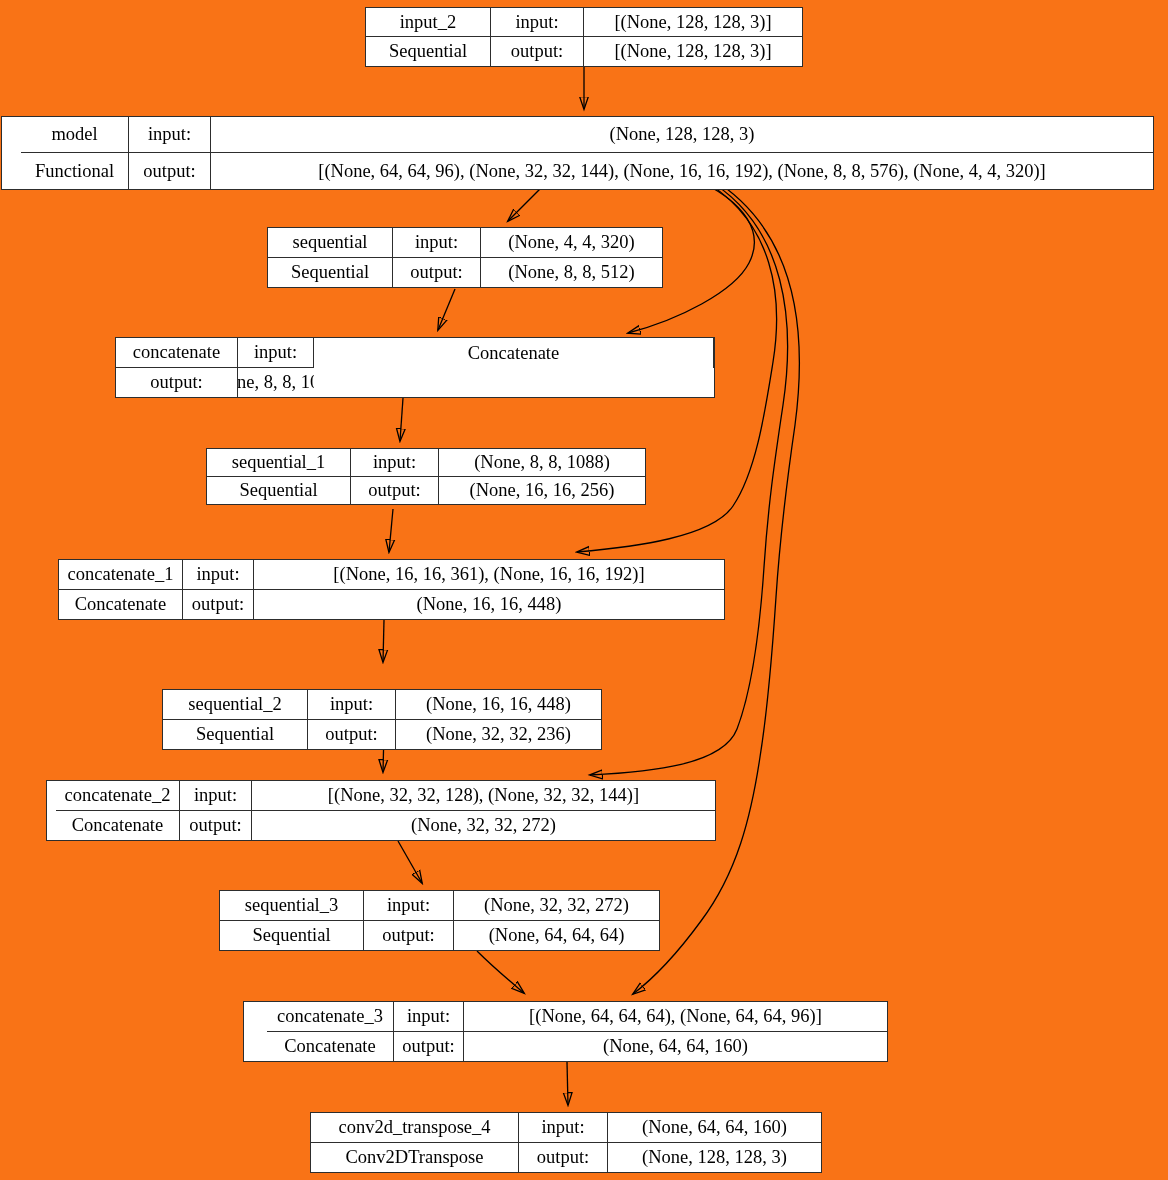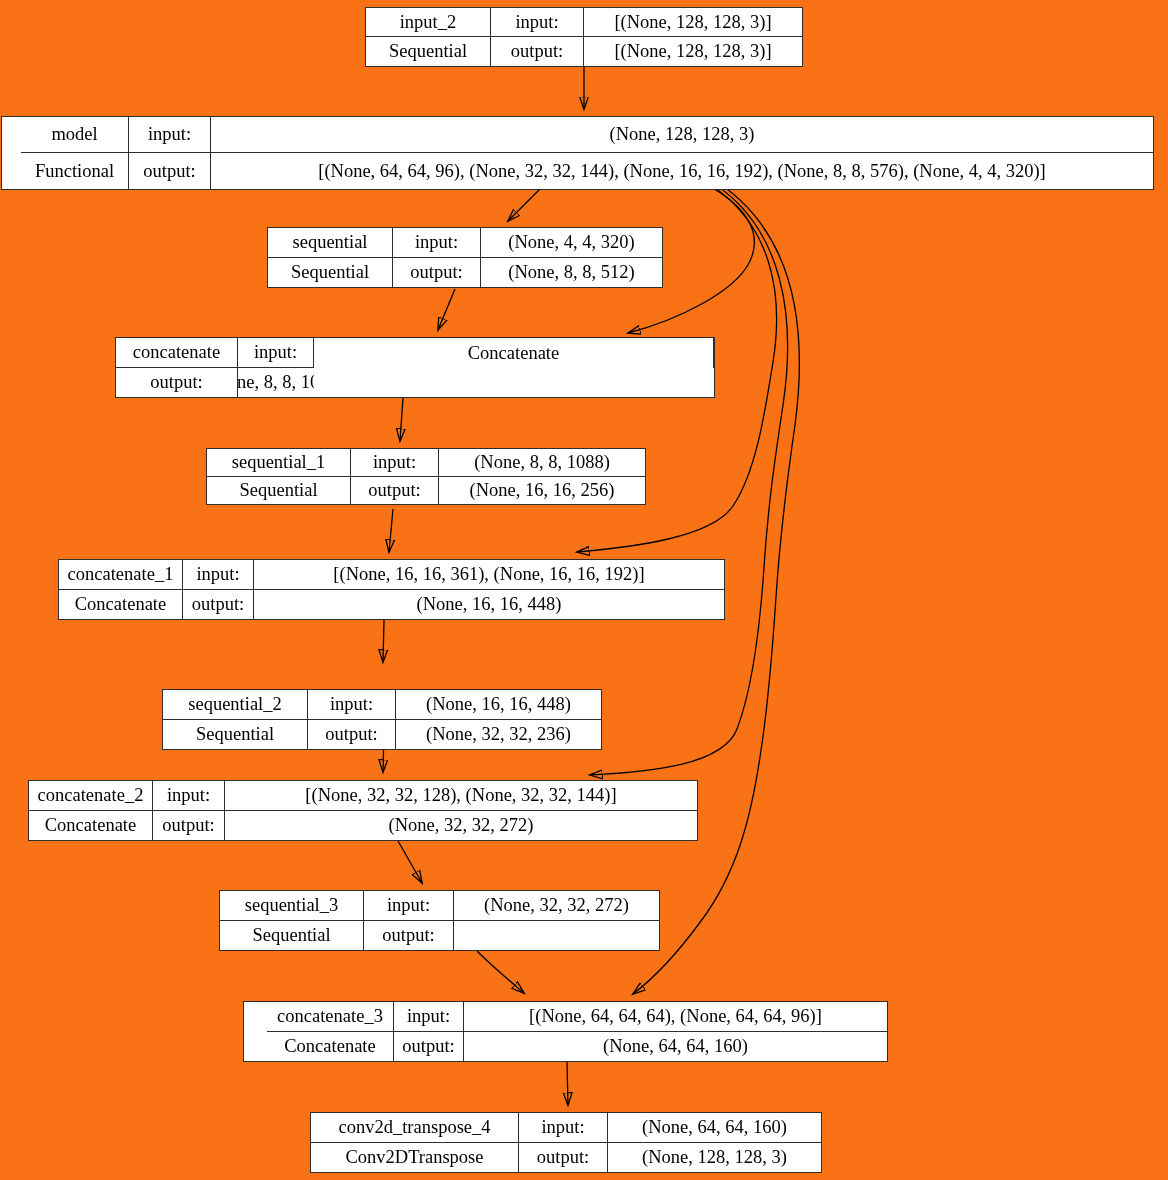--- a/index.html
+++ b/index.html
@@ -104,35 +104,36 @@
 
   <div class="node" style="left:162px;top:669px;width:440px;height:61px;grid-template-columns:145px 88px 1fr;margin-top:20px;">
     <div class="cell c1 r1">sequential_2</div>
     <div class="cell c2 r1">input:</div>
     <div class="cell r1">(None, 16, 16, 448)</div>
     <div class="cell c1">Sequential</div>
     <div class="cell c2">output:</div>
     <div class="cell">(None, 32, 32, 236)</div>
   </div>
 
-  <div class="node" style="left:28px;top:780px;width:670px;height:61px;grid-template-columns:124px 72px 1fr;">
+  <div class="node" style="left:46px;top:780px;width:670px;height:61px;grid-template-columns:124px 72px 1fr;padding-left:9px;">
     <div class="cell c1 r1">concatenate_2</div>
     <div class="cell c2 r1">input:</div>
     <div class="cell r1">[(None, 32, 32, 128), (None, 32, 32, 144)]</div>
     <div class="cell c1">Concatenate</div>
     <div class="cell c2">output:</div>
     <div class="cell">(None, 32, 32, 272)</div>
   </div>
 
   <div class="node" style="left:219px;top:890px;width:441px;height:61px;grid-template-columns:144px 90px 1fr;">
     <div class="cell c1 r1">sequential_3</div>
     <div class="cell c2 r1">input:</div>
     <div class="cell r1">(None, 32, 32, 272)</div>
     <div class="cell c1">Sequential</div>
     <div class="cell c2">output:</div>
+    <div class="cell">(None, 64, 64, 64)</div>
   </div>
 
   <div class="node" style="left:243px;top:1001px;width:645px;height:61px;grid-template-columns:127px 70px 1fr;padding-left:23px;">
     <div class="cell c1 r1">concatenate_3</div>
     <div class="cell c2 r1">input:</div>
     <div class="cell r1">[(None, 64, 64, 64), (None, 64, 64, 96)]</div>
     <div class="cell c1">Concatenate</div>
     <div class="cell c2">output:</div>
     <div class="cell">(None, 64, 64, 160)</div>
   </div>

